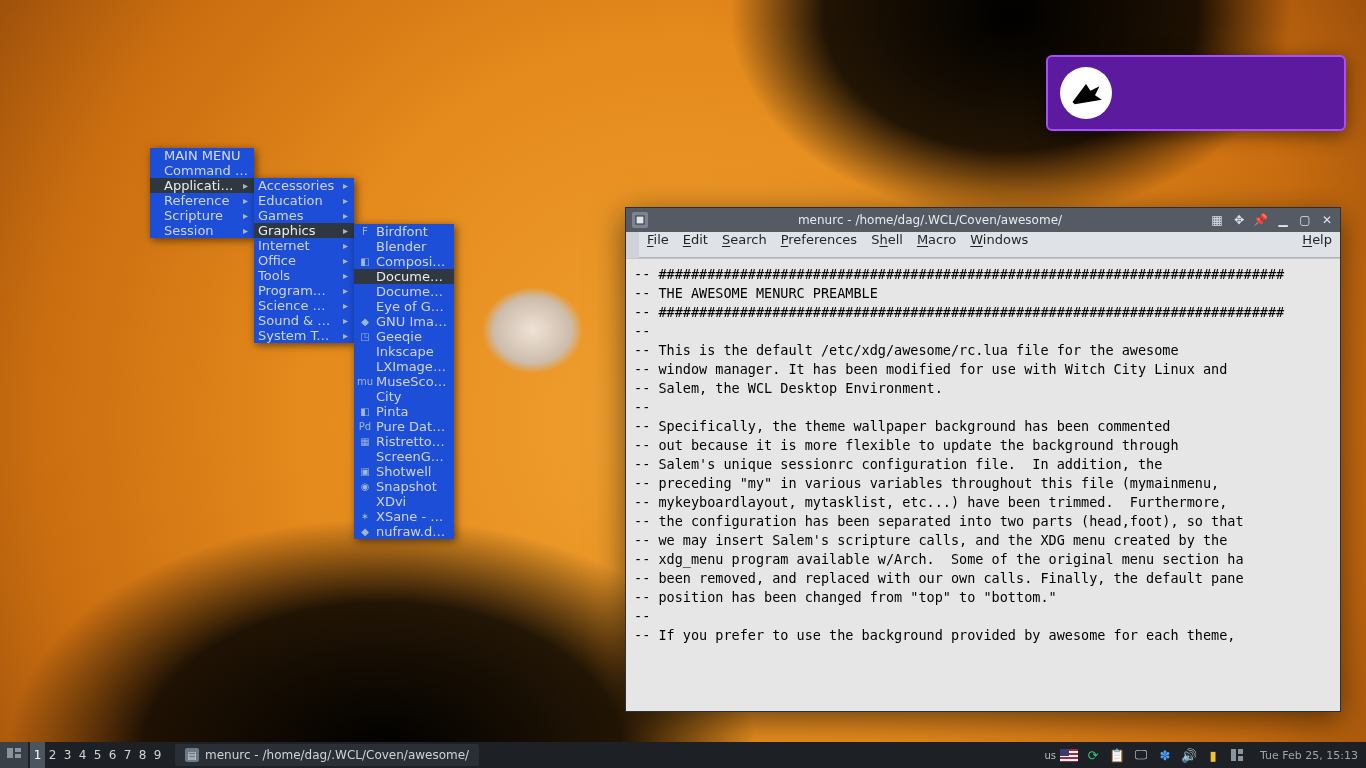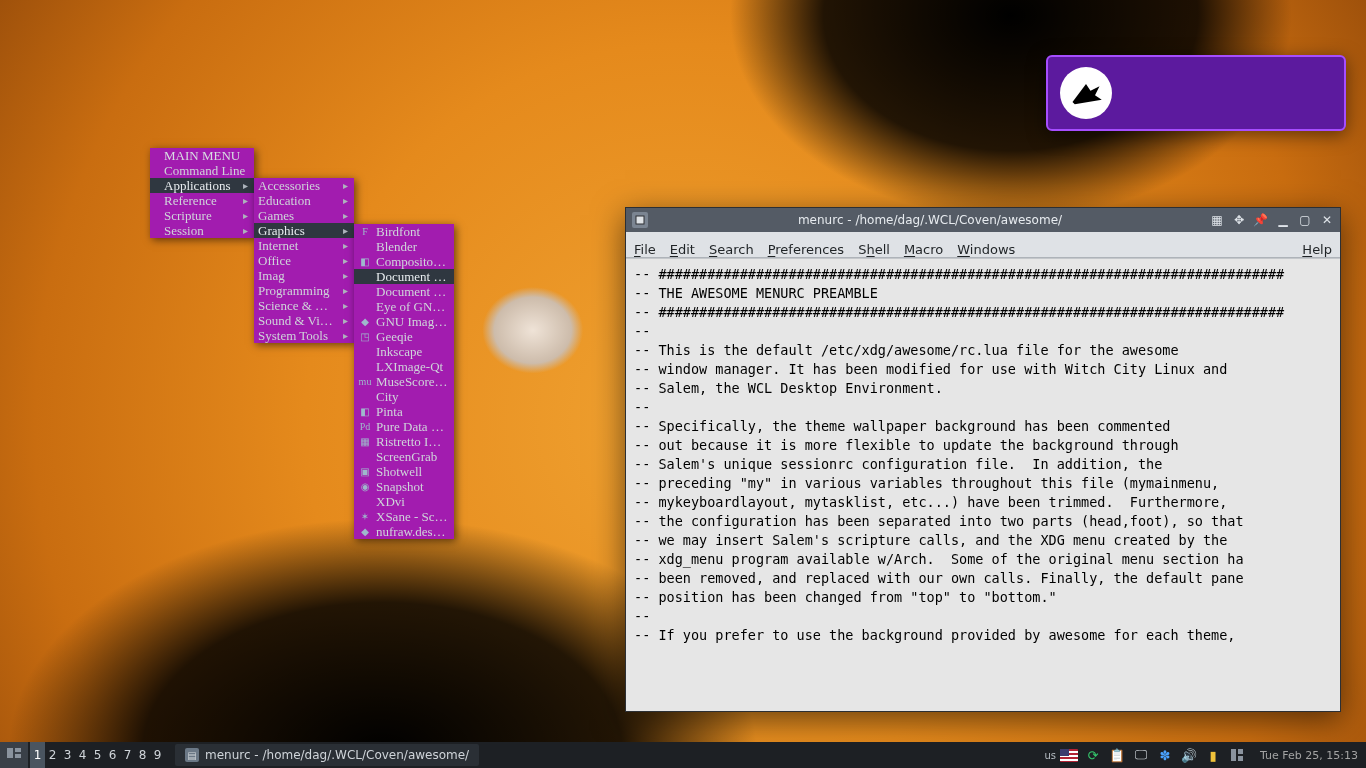--- a/index.html
+++ b/index.html
@@ -33,26 +33,25 @@
   }
   .notif .badge {
     width: 52px; height: 52px; flex: none;
     background: #fff; border-radius: 50%;
     display: flex; align-items: center; justify-content: center;
     font-size: 30px; color: #000;
   }
   
   .menu {
     position: absolute;
-    background: #a21caf;
+    background: #1d4ed8;
     color: #cfd4da;
     font-size: 13px;
     box-shadow: 2px 2px 8px rgba(0,0,0,.55);
     min-width: 100px;
-    font-family: Liberation Serif, serif;
   }
   .menu .row {
     display: flex; align-items: center;
     height: 15px; padding: 0 6px 0 4px;
     white-space: nowrap; cursor: default;
     position: relative;
   }
   .menu .row.header { color: #d8dde2; font-weight: 400; }
   .menu .row.sel { background: #2f3740; color: #e8ecef; }
   .menu .row .icon {
@@ -92,24 +91,25 @@
   }
   .titlebar .t-title { flex: 1; text-align: center; }
   .titlebar .t-btns { display: flex; gap: 4px; padding-right: 4px; }
   .titlebar .t-btn {
     width: 18px; height: 16px;
     display: inline-flex; align-items: center; justify-content: center;
     color: #dfe4e9; font-size: 12px;
   }
   .menubar {
     height: 26px; background: #dfe2e6;
-    display: flex; align-items: flex-end;
+    display: flex; align-items: flex-start;
     font-size: 13px; color: #1f2326;
     padding: 0 8px; gap: 14px;
     border-bottom: 1px solid #aeb3b9;
+    margin-left: 13px;
   }
   .menubar span { cursor: default; }
   .menubar .help { margin-left: auto; }
   .menubar u { text-decoration: underline; text-underline-offset: 2px; }
   .editor-body {
     flex: 1; background: #e6e6e6; color: #000;
     font-family: "DejaVu Sans Mono","Liberation Mono",monospace;
     font-size: 13.5px; line-height: 19px;
     padding: 6px 8px; overflow: hidden; white-space: pre;
     border-top: 1px solid #c4c7cb;
@@ -222,21 +222,21 @@
       </div>
       <div class="row">
         <span class="lbl">Internet</span>
         <span class="arr">▸</span>
       </div>
       <div class="row">
         <span class="lbl">Office</span>
         <span class="arr">▸</span>
       </div>
       <div class="row">
-        <span class="lbl">Imag</span>
+        <span class="lbl">Tools</span>
         <span class="arr">▸</span>
       </div>
       <div class="row">
         <span class="lbl">Programming</span>
         <span class="arr">▸</span>
       </div>
       <div class="row">
         <span class="lbl">Science &amp; Math</span>
         <span class="arr">▸</span>
       </div>

